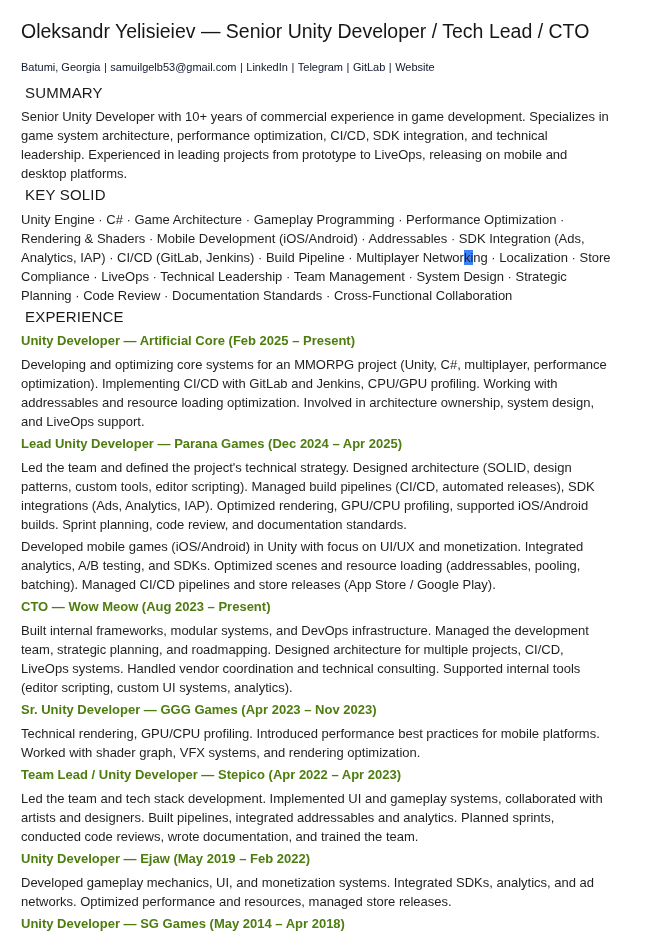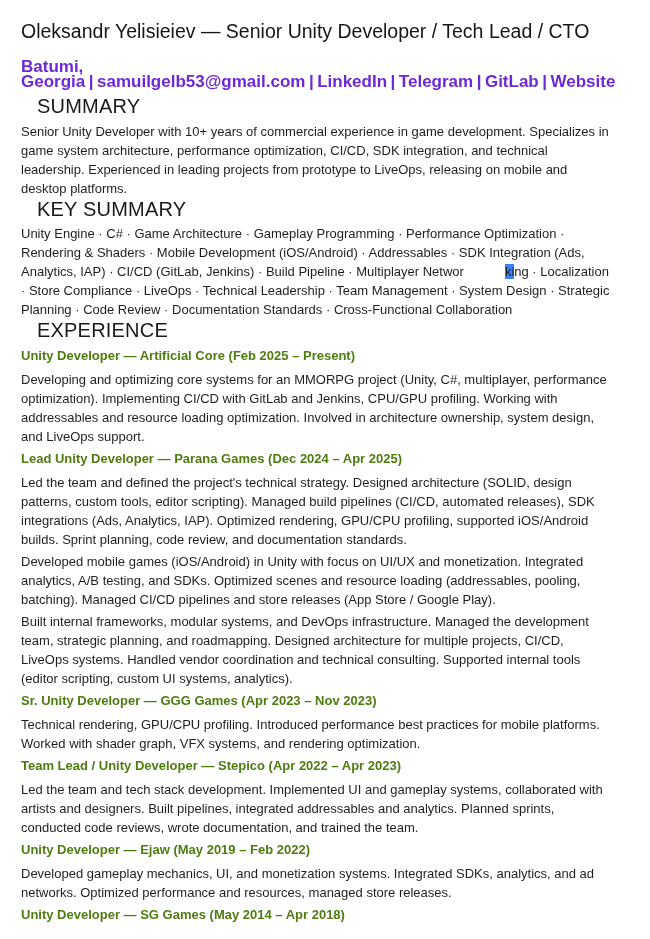--- a/index.html
+++ b/index.html
@@ -15,82 +15,82 @@
     -webkit-font-smoothing: antialiased;
   }
   h1.doc-title {
     font-size: 19.5px;
     font-weight: 400;
     line-height: 22px;
     margin: 0 0 18px 0;
     color: #161616;
   }
   p.contact {
-    font-size: 17px;
+    font-size: 11px;
     line-height: 14.5px;
     margin: 0 0 9px 0;
-    color: #6d28d9;
-    font-weight: bold;
+    color: #0f172a;
   }
   .sep { margin: 0 3.5px; }
   h2.section {
-    font-size: 20px;
+    font-size: 15px;
     font-weight: 400;
     line-height: 17.6px;
-    margin: 3px 0 6px 16px;
+    margin: 3px 0 6px 4px;
     color: #1a1a1a;
     letter-spacing: 0.2px;
   }
   p.body-text {
     font-size: 13px;
     line-height: 19px;
     margin: 0 0 3px 0;
     color: #1f1f1f;
   }
   h3.job-title {
     font-size: 13px;
     font-weight: 700;
     line-height: 19px;
     margin: 3px 0 5px 0;
     color: #4d7c0f;
   }
-  .hl { background: #3b82f6; margin-left: 41px; }
+  .hl { background: #3b82f6; }
 </style>
 </head>
 <body>
 
 <div class="page">
 
   <h1 class="doc-title">Oleksandr Yelisieiev — Senior Unity Developer / Tech Lead / CTO</h1>
 
   <p class="contact"><span>Batumi, Georgia</span><span class="sep">|</span><span>samuilgelb53@gmail.com</span><span class="sep">|</span><span>LinkedIn</span><span class="sep">|</span><span>Telegram</span><span class="sep">|</span><span>GitLab</span><span class="sep">|</span><span>Website</span></p>
 
   <h2 class="section">SUMMARY</h2>
   <p class="body-text">Senior Unity Developer with 10+ years of commercial experience in game development. Specializes in game system architecture, performance optimization, CI/CD, SDK integration, and technical leadership. Experienced in leading projects from prototype to LiveOps, releasing on mobile and desktop platforms.</p>
 
-  <h2 class="section">KEY SUMMARY</h2>
+  <h2 class="section">KEY SOLID</h2>
   <p class="body-text"><span>Unity Engine · C# · Game Architecture · Gameplay Programming · Performance Optimization · Rendering &amp; Shaders · Mobile Development (iOS/Android) · Addressables · SDK Integration (Ads, Analytics, IAP) · CI/CD (GitLab, Jenkins) · Build Pipeline · Multiplayer Networ</span><span class="hl">ki</span><span>ng · Localization · Store Compliance · LiveOps · Technical Leadership · Team Management · System Design · Strategic Planning · Code Review · Documentation Standards · Cross-Functional Collaboration</span></p>
 
   <h2 class="section">EXPERIENCE</h2>
 
   <div class="job">
     <h3 class="job-title">Unity Developer — Artificial Core (Feb 2025 – Present)</h3>
     <p class="body-text">Developing and optimizing core systems for an MMORPG project (Unity, C#, multiplayer, performance optimization). Implementing CI/CD with GitLab and Jenkins, CPU/GPU profiling. Working with addressables and resource loading optimization. Involved in architecture ownership, system design, and LiveOps support.</p>
   </div>
 
   <div class="job">
     <h3 class="job-title">Lead Unity Developer — Parana Games (Dec 2024 – Apr 2025)</h3>
     <p class="body-text">Led the team and defined the project's technical strategy. Designed architecture (SOLID, design patterns, custom tools, editor scripting). Managed build pipelines (CI/CD, automated releases), SDK integrations (Ads, Analytics, IAP). Optimized rendering, GPU/CPU profiling, supported iOS/Android builds. Sprint planning, code review, and documentation standards.</p>
   </div>
 
   <div class="job">
     <p class="body-text">Developed mobile games (iOS/Android) in Unity with focus on UI/UX and monetization. Integrated analytics, A/B testing, and SDKs. Optimized scenes and resource loading (addressables, pooling, batching). Managed CI/CD pipelines and store releases (App Store / Google Play).</p>
   </div>
 
   <div class="job">
+    <h3 class="job-title">CTO — Wow Meow (Aug 2023 – Present)</h3>
     <p class="body-text">Built internal frameworks, modular systems, and DevOps infrastructure. Managed the development team, strategic planning, and roadmapping. Designed architecture for multiple projects, CI/CD, LiveOps systems. Handled vendor coordination and technical consulting. Supported internal tools (editor scripting, custom UI systems, analytics).</p>
   </div>
 
   <div class="job">
     <h3 class="job-title">Sr. Unity Developer — GGG Games (Apr 2023 – Nov 2023)</h3>
     <p class="body-text">Technical rendering, GPU/CPU profiling. Introduced performance best practices for mobile platforms. Worked with shader graph, VFX systems, and rendering optimization.</p>
   </div>
 
   <div class="job">
     <h3 class="job-title">Team Lead / Unity Developer — Stepico (Apr 2022 – Apr 2023)</h3>

